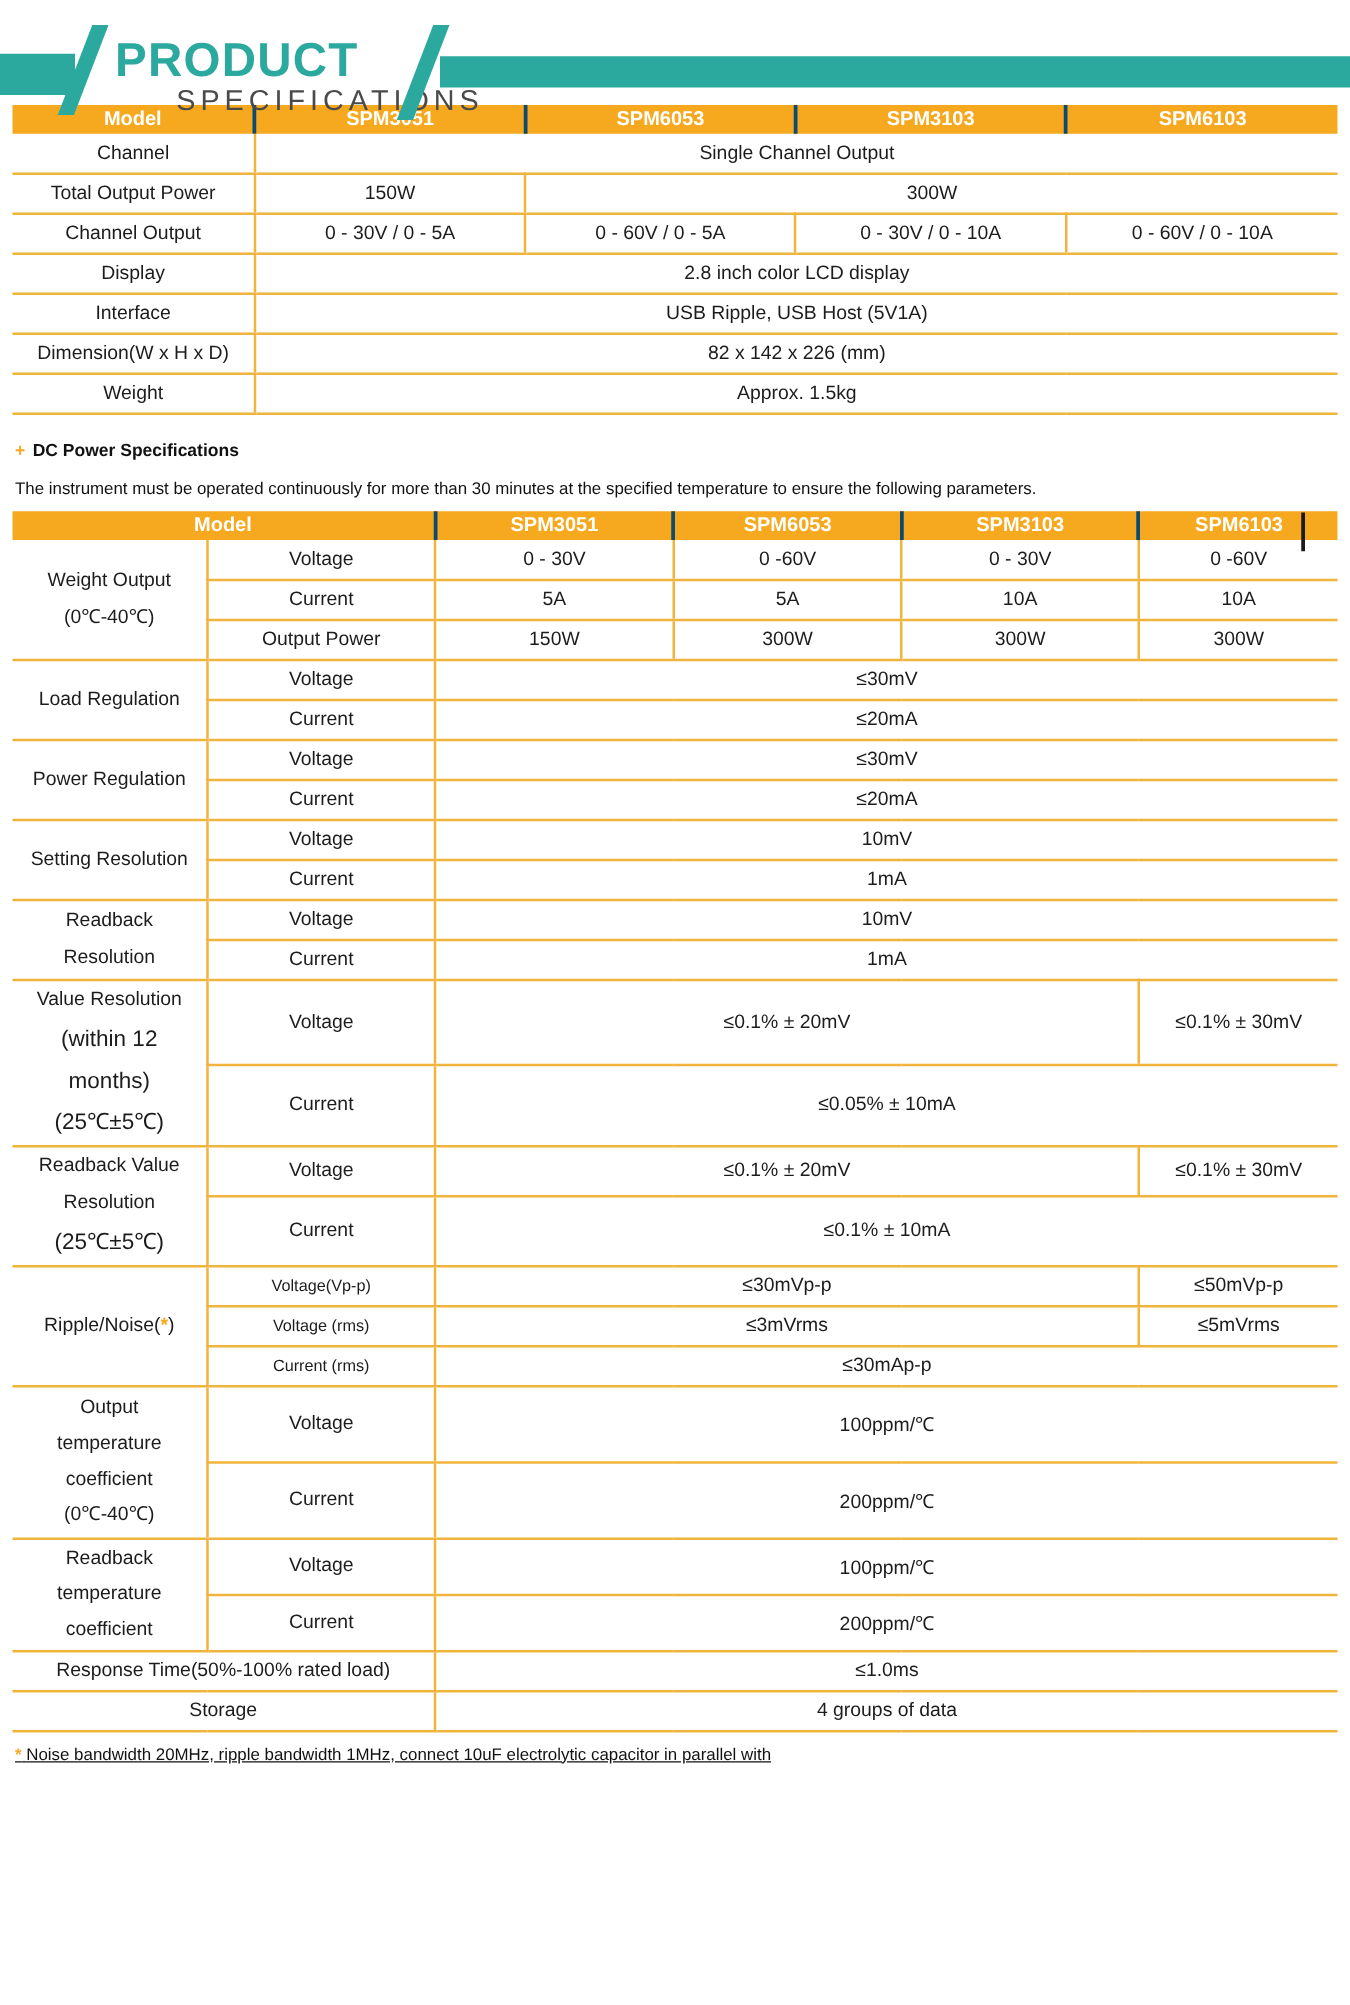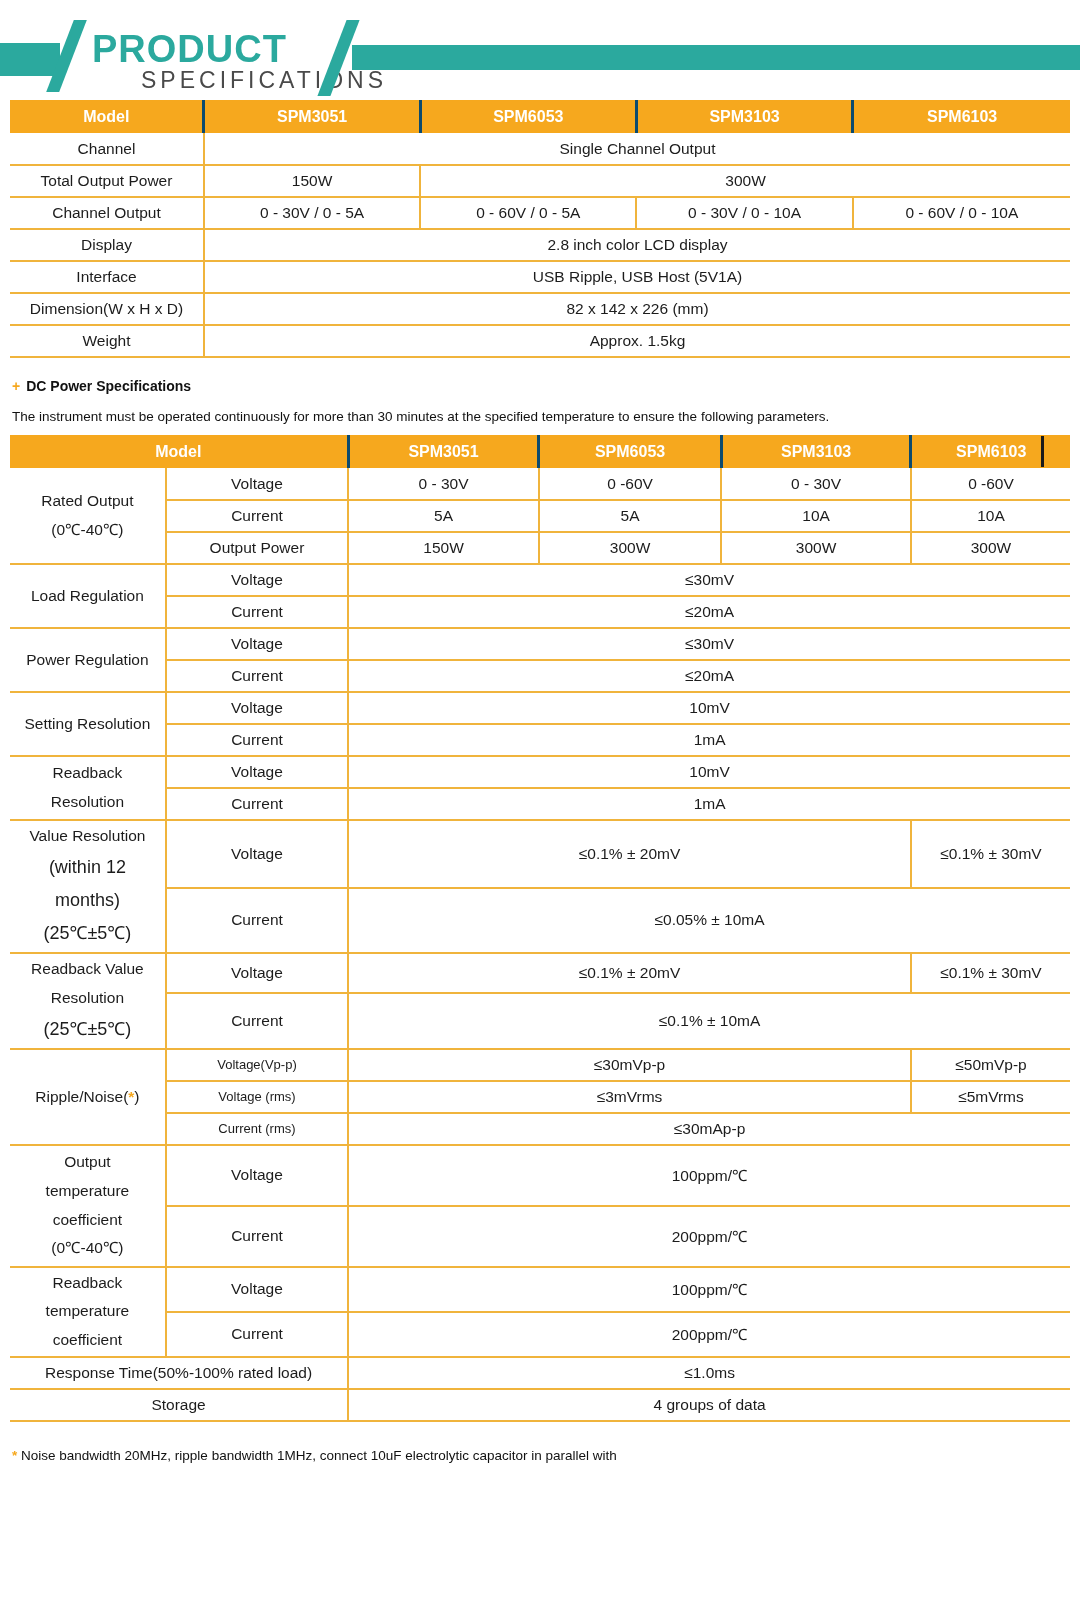--- a/index.html
+++ b/index.html
@@ -1,32 +1,32 @@
 <!DOCTYPE html>
 <html><head>
 <meta charset="utf-8">
 <style>
   * { margin:0; padding:0; box-sizing:border-box; }
   html,body { background:#ffffff; }
   body { font-family:"Liberation Sans", sans-serif; color:#1c1c1c; }
   .page { width:1080px; height:1604px; position:relative; overflow:hidden; background:#fff; }
 
   
-  .hero { position:relative; height:100px; }
+  .hero { position:relative; height:84px; }
   .bar-left  { position:absolute; left:0;   top:43px; width:60px;  height:33px; background:#2BA99E; }
   .bar-right { position:absolute; left:352px; top:45px; width:728px; height:25px; background:#2BA99E; }
   .slash { position:absolute; width:13px; background:#2BA99E; transform:skewX(-21deg); }
   .slash1 { left:60px;  top:20px; height:72px; }
   .slash2 { left:332px; top:20px; height:76px; }
   .hero-title    { position:absolute; left:92px;  top:28px; font-size:38px; font-weight:800; color:#2BA99E; letter-spacing:1px; }
   .hero-subtitle { position:absolute; left:141px; top:67px; font-size:23px; font-weight:400; color:#4a4a4a; letter-spacing:4px; }
 
   
   table { width:1060px; margin:0 auto; border-collapse:collapse; table-layout:fixed; }
-  th { background:#F6A81E; color:#fff; font-size:16px; font-weight:700; height:33px; padding:0 2px; text-align:center; }
+  th { background:#F6A81E; color:#fff; font-size:16px; font-weight:700; height:23px; padding:0 2px; text-align:center; }
   th + th { border-left:3px solid #0c4a6e; }
   td { border-bottom:2px solid #F0B43C; text-align:center; vertical-align:middle;
        font-size:15.5px; color:#1c1c1c; padding:1px 4px; height:32px; }
   td.d, td.s { border-left:2px solid #F0B43C; }
   td.g, td.g2 { border-left:none; }
 
   tr.h50 td { height:50px; }
   tr.h48 td { height:48px; }
   tr.h40 td { height:40px; }
   tr.h56 td { height:56px; }
@@ -40,21 +40,21 @@
 
   
   .dc-heading { margin:20px 12px 0; font-size:14px; font-weight:800; color:#111; }
   .dc-heading .plus { color:#F6A81E; margin-right:6px; font-weight:800; }
   .note { margin:15px 12px 11px; font-size:13.5px; color:#111; }
 
   .t2-wrap { position:relative; }
   .cursor-artifact { position:absolute; left:1041px; top:1px; width:3px; height:31px; background:#1a1a1a; }
 
   
-  .footnote { margin:20px 12px 0; font-size:13.5px; color:#111; line-height:2.0; }
+  .footnote { margin:4px 12px 0; font-size:13.5px; color:#111; line-height:2.0;text-decoration:underline; }
   .footnote .fn2 { padding-left:13px; }
 </style>
 </head>
 <body>
 
 <div class="page">
 
   <div class="hero">
     <div class="bar-left"></div>
     <div class="slash slash1"></div>
@@ -138,21 +138,21 @@
         <th>SPM3051</th>
         <th>SPM6053</th>
         <th>SPM3103</th>
         <th>SPM6103</th>
       </tr>
     </thead>
     <tbody>
 
       <tr>
         <td class="g multi" rowspan="3">
-          <div>Rated Output</div>
+          <div>Weight Output</div>
           <div>(0℃-40℃)</div>
         </td>
         <td class="s">Voltage</td>
         <td class="d">0 - 30V</td>
         <td class="d">0 -60V</td>
         <td class="d">0 - 30V</td>
         <td class="d">0 -60V</td>
       </tr>
       <tr>
         <td class="s">Current</td>

